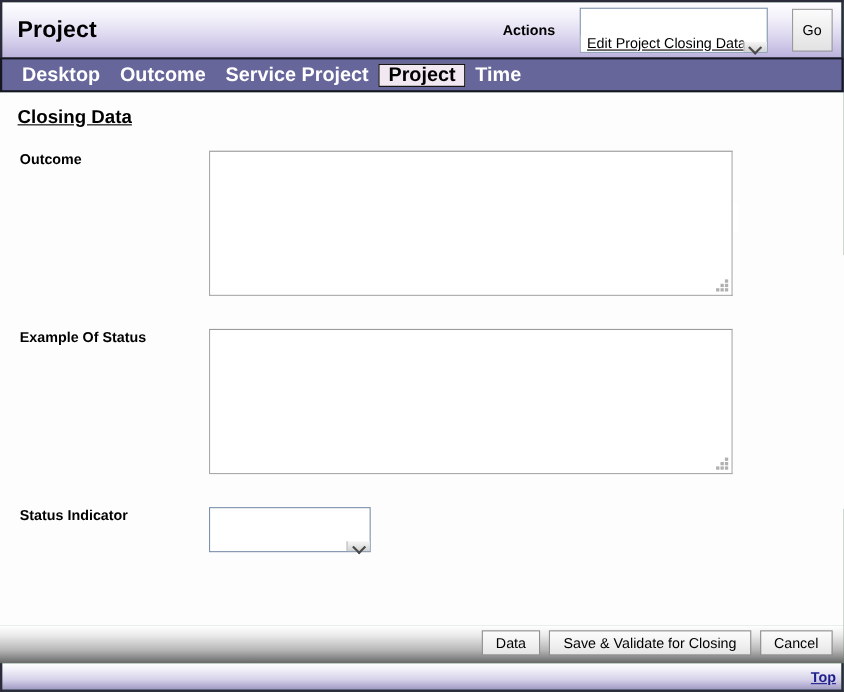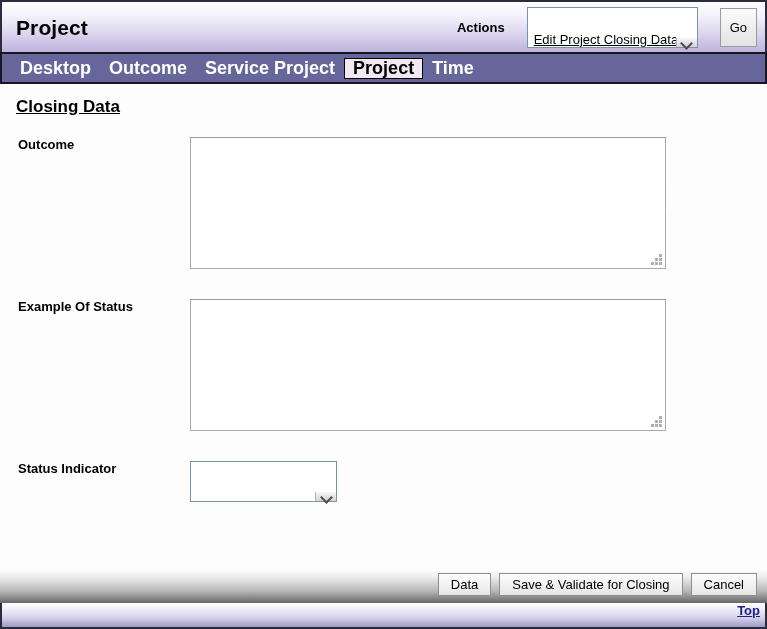--- a/index.html
+++ b/index.html
@@ -245,20 +245,21 @@
   }
 
   .bottom-strip {
     flex: 0 0 26px;
     height: 26px;
     background: linear-gradient(to bottom, #ffffff 0%, #f2f1f9 22%, #d5d1e9 62%, #9f99c4 100%);
     border-bottom: 2px solid #2b2b3c;
     border-left: 2px solid #2b2b3c;
     border-right: 2px solid #2b2b3c;
     display: flex;
+    align-items: center;
     justify-content: flex-end;
     padding-right: 5px;
   }
   .top-link {
     font-size: 13px;
     font-weight: bold;
     color: #1d1d8c;
     text-decoration: underline;
     cursor: pointer;
     line-height: 15px;

